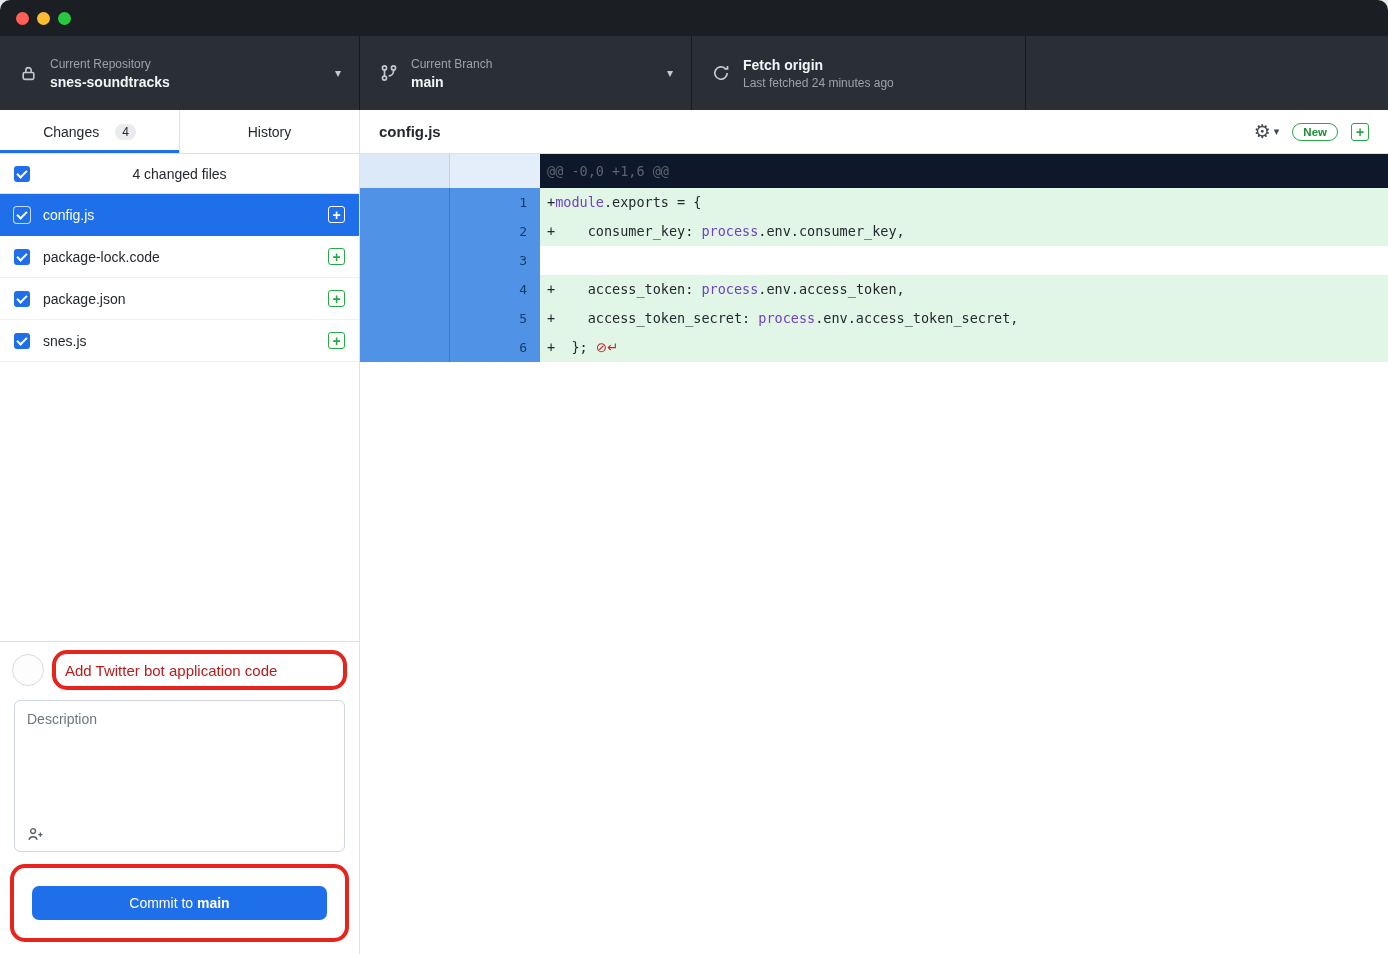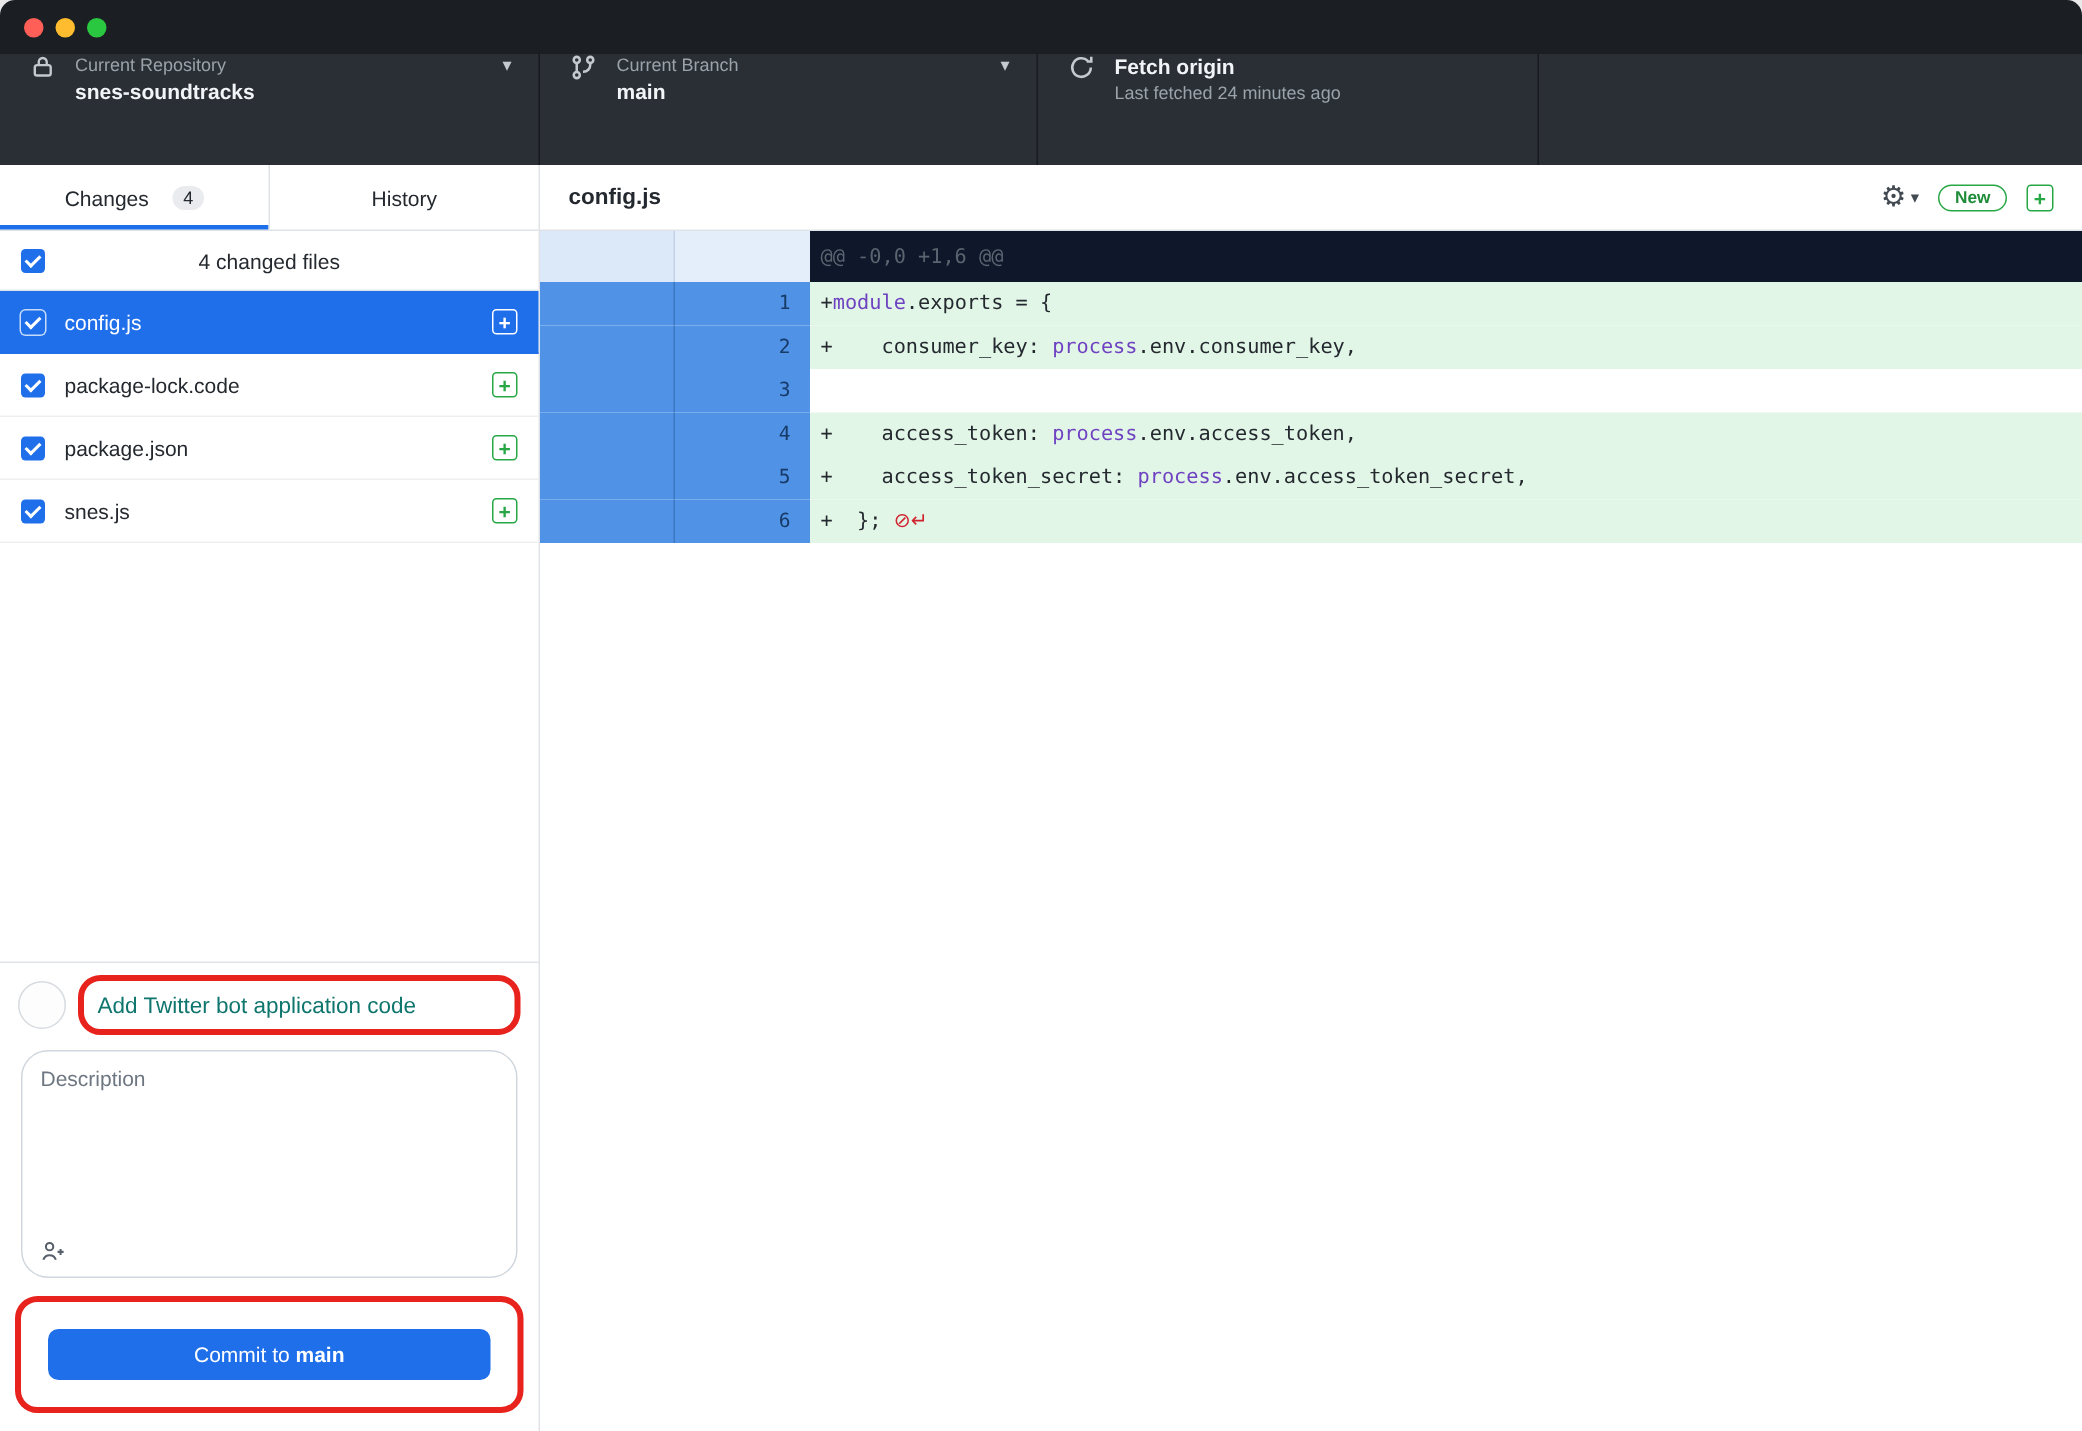--- a/index.html
+++ b/index.html
@@ -10,21 +10,21 @@
   
   .titlebar{height:36px;background:#1b1f24;display:flex;align-items:center;padding-left:16px}
   .lights{display:flex;gap:8px}
   .light{width:13px;height:13px;border-radius:50%}
   .light.red{background:#ff5f57}
   .light.yellow{background:#febc2e}
   .light.green{background:#2ac840}
 
   
   .toolbar{height:74px;background:#2a2f35;display:flex;color:#fff}
-  .tb-section{display:flex;align-items:flex-start;padding:0 18px 0 20px;border-right:1px solid #171b1f;gap:13px}
+  .tb-section{display:flex;align-items:center;padding:0 18px 0 20px;border-right:1px solid #171b1f;gap:13px}
   .tb-section.repo{width:360px}
   .tb-section.branch{width:332px}
   .tb-section.fetch{width:334px}
   .tb-icon{display:flex;align-items:center}
   .tb-text{display:flex;flex-direction:column;gap:3px}
   .tb-label{font-size:12px;color:#9aa2ab}
   .tb-value{font-size:14px;font-weight:bold;color:#f2f5f8}
   .tb-caret{margin-left:auto;color:#c3c9cf;font-size:12px;font-family:"DejaVu Sans",sans-serif}
 
   
@@ -52,22 +52,22 @@
   .plus-box{width:17px;height:17px;border:1.5px solid #28a745;border-radius:3px;color:#28a745;display:flex;align-items:center;justify-content:center;flex:0 0 auto}
   .plus-box::before{content:"+";font-size:14px;font-weight:700;line-height:1}
   .file-row.selected .plus-box{border-color:#fff;color:#fff}
 
   
   .commit-panel{margin-top:auto;border-top:1px solid #dfe3e7;padding:8px 10px 12px;flex:0 0 auto}
   .summary-row{display:flex;align-items:center;gap:8px;padding:0 2px}
   .avatar{width:32px;height:32px;border-radius:50%;border:1px solid #d8dce0;background:#fdfdfd;flex:0 0 auto}
   .red-wrap{border:4px solid #e8231d;border-radius:15px;padding:1px;background:#fff}
   .summary-wrap{flex:1}
-  .summary-input{width:100%;height:30px;border:none;outline:none;font-size:15px;font-family:inherit;color:#0f766e;padding:0 8px;border-radius:8px;background:#fff}
-  .desc-box{margin:10px 4px 0;border:1px solid #d0d7de;border-radius:18px;height:152px;position:relative;background:#fff}
+  .summary-input{width:100%;height:30px;border:none;outline:none;font-size:15px;font-family:inherit;color:#b91c1c;padding:0 8px;border-radius:8px;background:#fff}
+  .desc-box{margin:10px 4px 0;border:1px solid #d0d7de;border-radius:6px;height:152px;position:relative;background:#fff}
   .desc-input{width:100%;height:116px;border:none;outline:none;resize:none;font-family:inherit;font-size:14px;color:#24292f;padding:10px 12px;border-radius:6px;background:transparent}
   .desc-input::placeholder{color:#6e7781}
   .coauthor-icon{position:absolute;left:12px;bottom:8px;display:flex}
   .commit-wrap{margin-top:12px;padding:18px}
   .commit-btn{display:block;width:100%;height:34px;background:#1f6feb;border:none;border-radius:7px;color:#fff;font-size:14px;font-family:inherit;cursor:pointer}
   .commit-btn b{font-weight:bold}
 
   
   .main{flex:1;display:flex;flex-direction:column;background:#fff;min-width:0}
   .diff-header{height:44px;border-bottom:1px solid #dfe3e7;display:flex;align-items:center;padding:0 19px;flex:0 0 auto}

